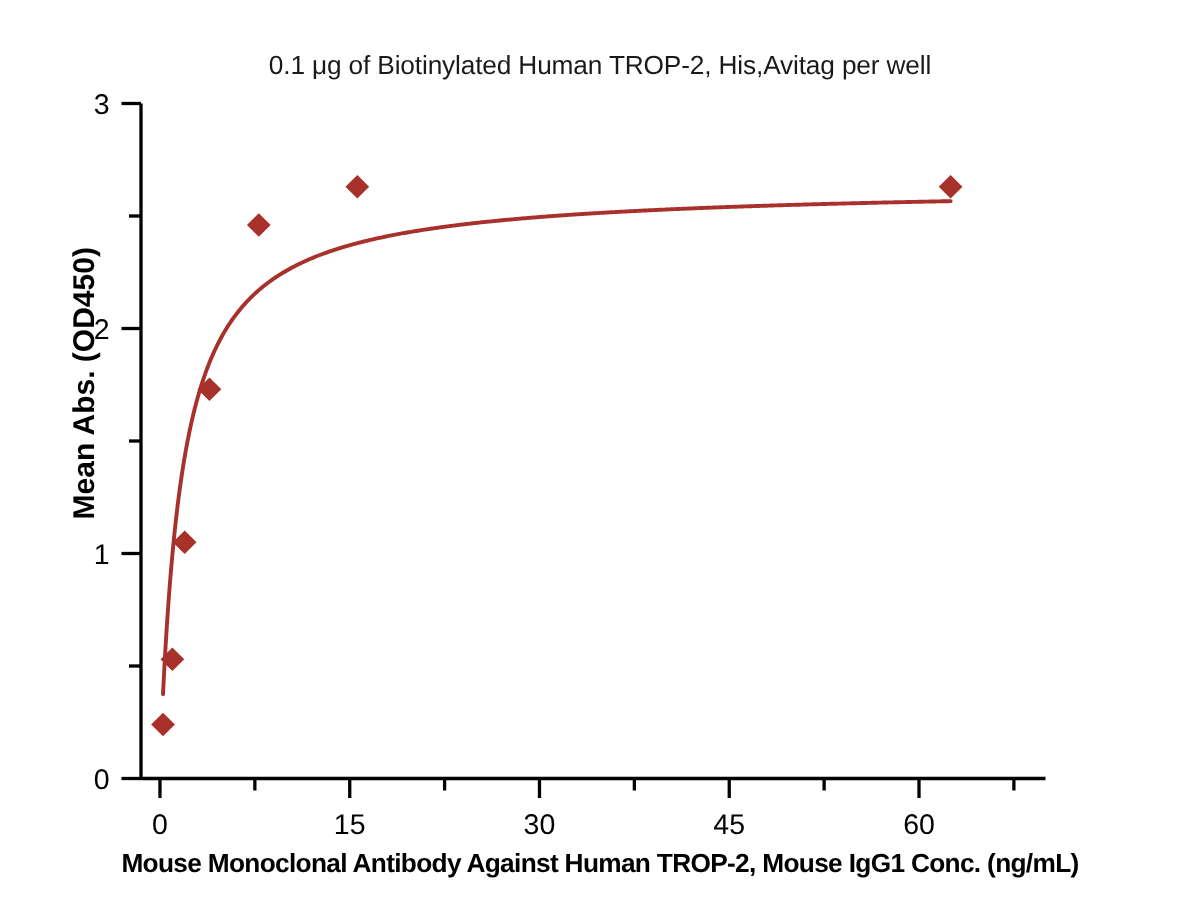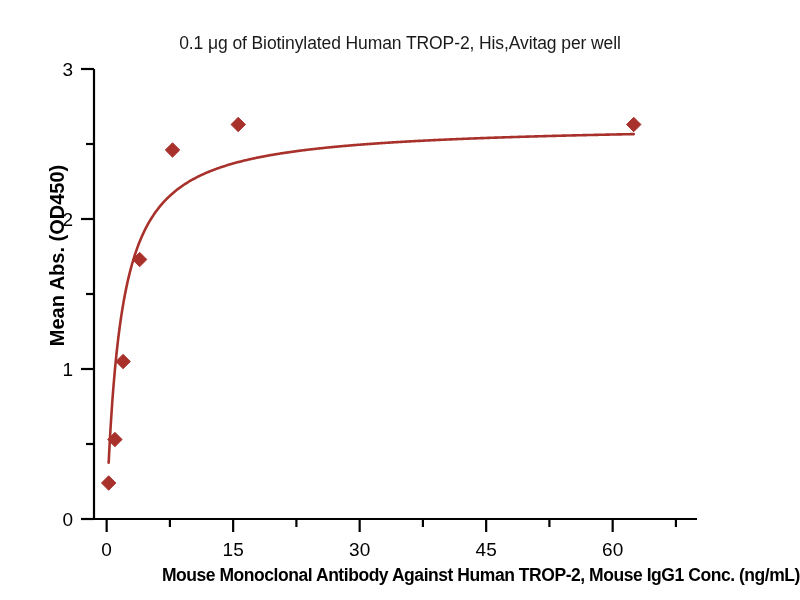--- a/index.html
+++ b/index.html
@@ -49,21 +49,21 @@
     transform: rotate(-90deg);
     font-size: 20px;
     font-weight: bold;
     color: #000000;
   }
   #xlabel {
     position: absolute;
     top: 565px;
     left: 0;
     width: 800px;
-    text-align: right;
+    text-align: center;
     font-size: 17.5px;
     font-weight: bold;
     color: #000000;
     letter-spacing: -0.45px;
   }
   #plot-svg {
     position: absolute;
     top: 0;
     left: 0;
   }

